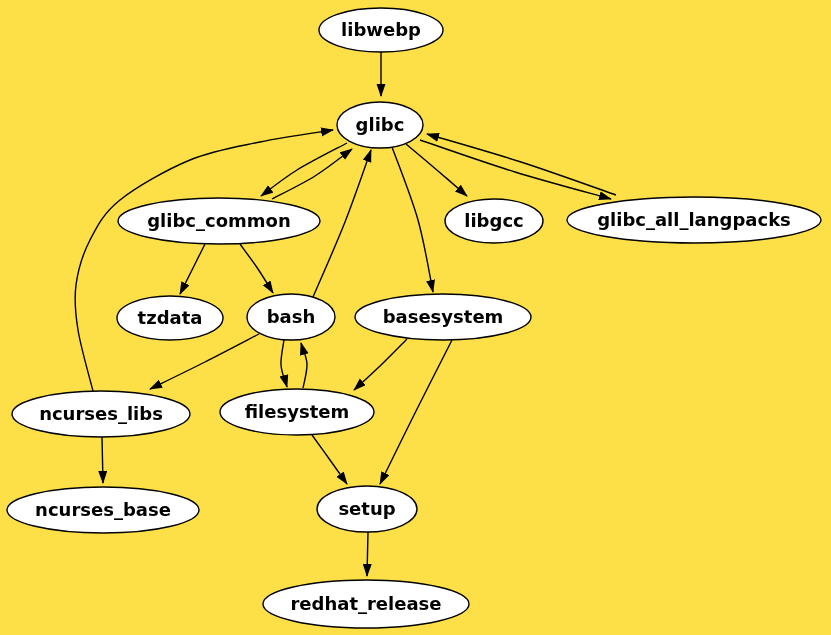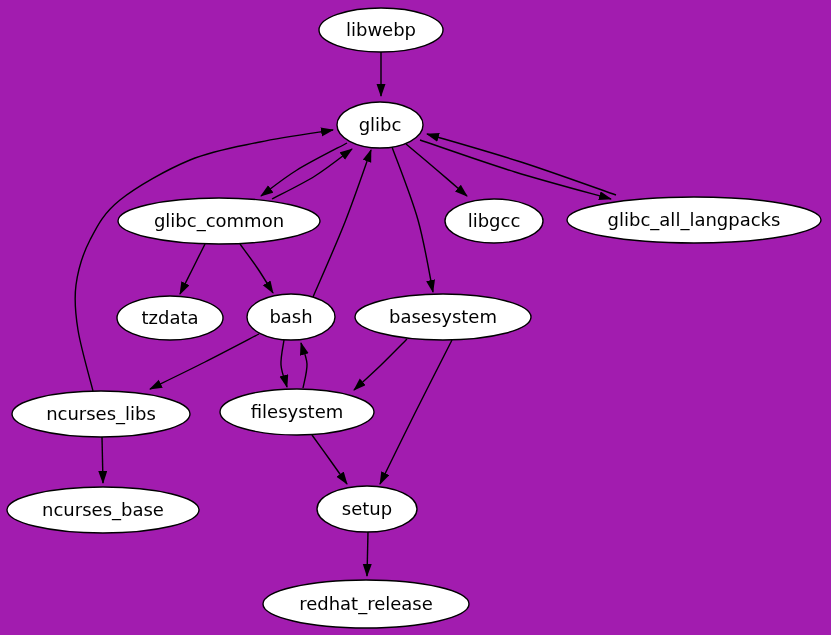--- a/index.html
+++ b/index.html
@@ -4,22 +4,23 @@
 <style>
   html, body {
     margin: 0;
     padding: 0;
     background: #ffffff;
   }
   #stage {
     position: relative;
     width: 831px;
     height: 635px;
-    background: #a21caf;
+    background: #fde047;
     font-family: "DejaVu Sans", sans-serif;
+    font-weight: bold;
   }
   svg text {
     font-family: "DejaVu Sans", sans-serif;
     font-size: 18px;
     fill: #000000;
     text-anchor: middle;
   }
   svg ellipse {
     fill: #ffffff;
     stroke: #000000;

